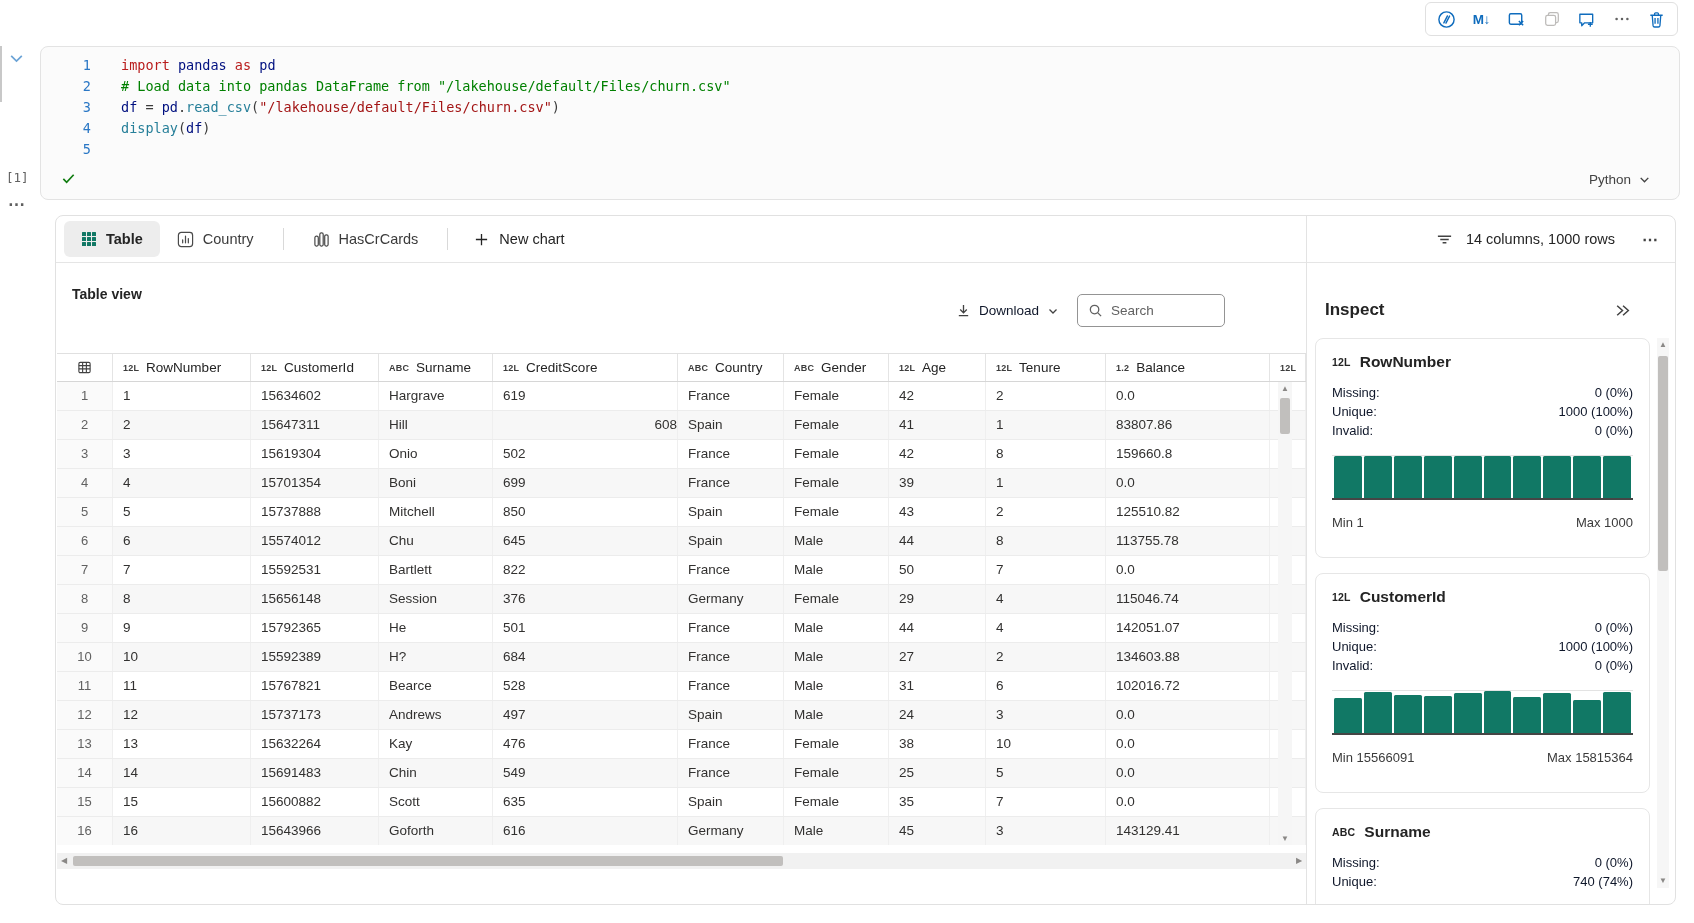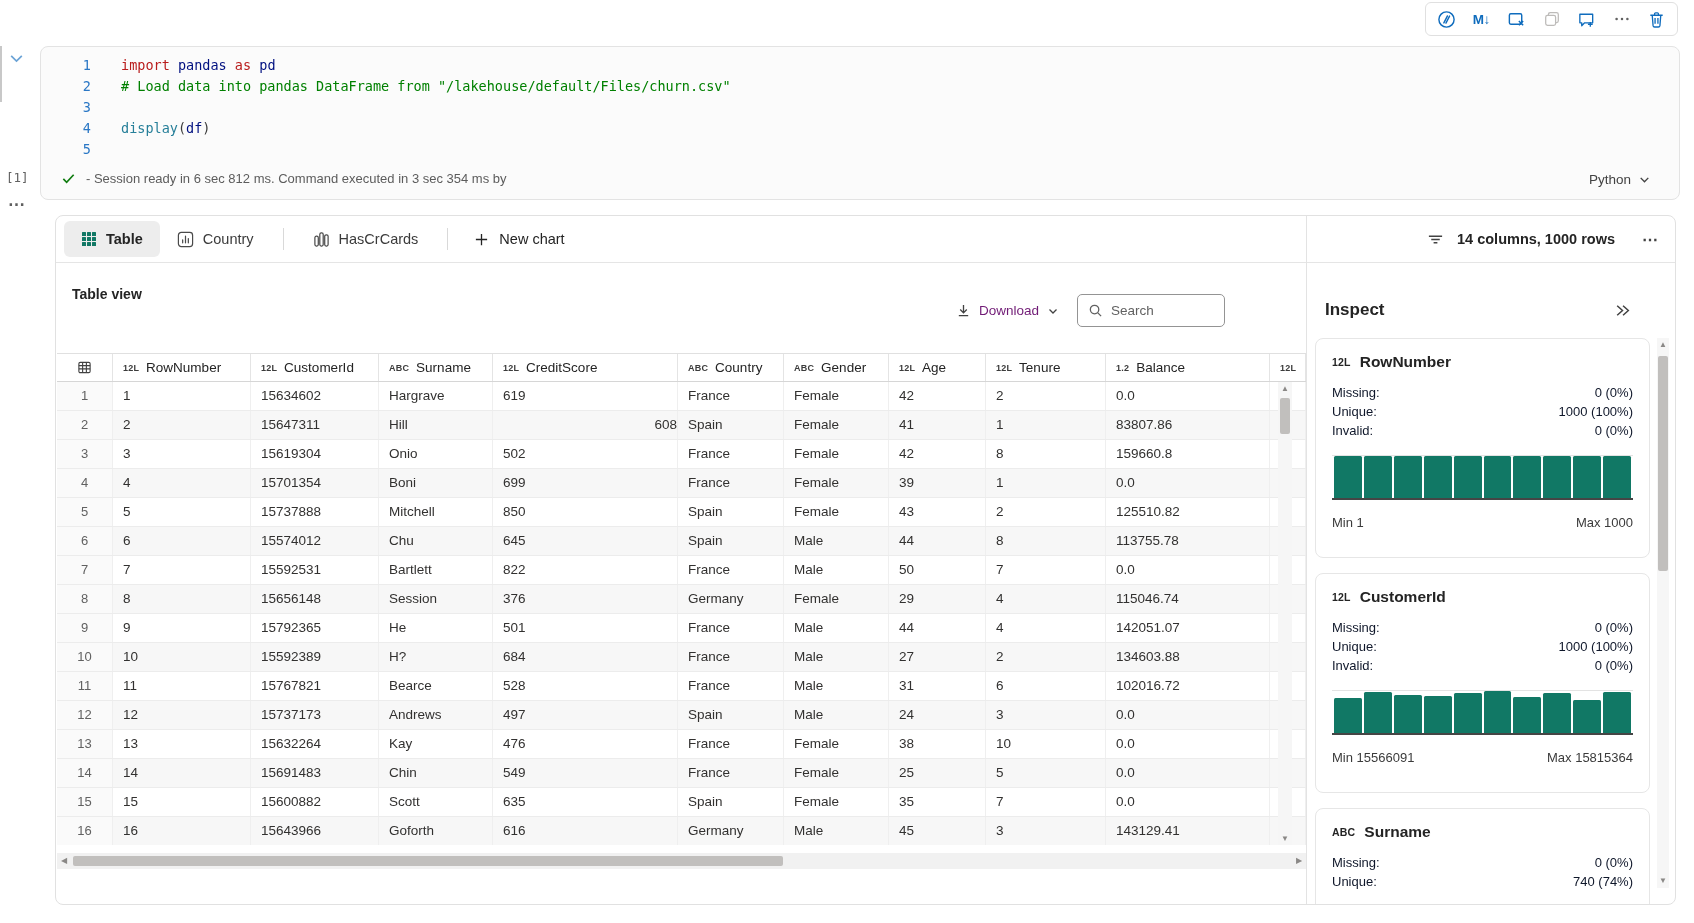--- a/index.html
+++ b/index.html
@@ -36,27 +36,27 @@
     border:1px solid #e1e1e1; border-radius:8px; overflow:hidden; }
   .tabbar { position:absolute; left:0; top:0; right:0; height:47px; border-bottom:1px solid #e5e5e5;
     display:flex; align-items:center; padding:0 16px 0 8px; }
   .otab { display:flex; align-items:center; gap:9px; height:36px; padding:0 17px; border-radius:6px;
     font-size:14.5px; color:#3b3b3b; cursor:pointer; }
   .otab.selected { background:#ededed; font-weight:600; color:#242424; }
   .tab-divider { width:1px; height:22px; background:#d9d9d9; margin:0 12px; }
   .newchart { display:flex; align-items:center; gap:10px; height:36px; padding:0 14px; font-size:14.5px; color:#242424; cursor:pointer; }
   .tab-spacer { flex:1; }
   .summary-cluster { display:flex; align-items:center; gap:13px; }
-  .summary-text { font-size:14.5px; font-weight:700; color:#242424; }
+  .summary-text { font-size:14.5px; font-weight:400; color:#242424; }
   .more-dots { font-size:16px; font-weight:700; color:#424242; letter-spacing:1px; margin-left:14px; cursor:pointer; border:none; background:none; }
 
   
   .view-title { position:absolute; left:16px; top:70px; font-size:14px; font-weight:600; color:#242424; }
   .header-tools { position:absolute; top:78px; left:900px; display:flex; align-items:center; gap:18px; }
-  .download-btn { display:flex; align-items:center; gap:8px; font-size:13.5px; color:#701a75; border:none; background:none; cursor:pointer; }
+  .download-btn { display:flex; align-items:center; gap:8px; font-size:13.5px; color:#0f172a; border:none; background:none; cursor:pointer; }
   .search-box { display:flex; align-items:center; gap:8px; width:148px; height:33px; border:1px solid #949494;
     border-radius:5px; padding:0 10px; background:#fff; }
   .search-box input { border:none; outline:none; width:100px; font-size:13.5px; font-family:"Liberation Sans",sans-serif; color:#242424; background:transparent; }
   .search-box input::placeholder { color:#616161; }
 
   
   .grid { position:absolute; left:1px; top:137px; width:1249px; height:492px; border-top:1px solid #e0e0e0; overflow:hidden; }
   .ghead { display:flex; height:28px; background:#fff; border-bottom:1px solid #d6d6d6; }
   .gth { flex:none; display:flex; align-items:center; gap:7px; padding-left:10px; border-right:1px solid #e4e4e4;
     font-size:13.5px; color:#242424; overflow:hidden; white-space:nowrap; cursor:pointer; }
@@ -166,37 +166,37 @@
         <div class="code-line">
           <span class="ln">1</span>
           <span class="ct"><span class="tok-kw">import</span><span class="tok-plain"> </span><span class="tok-mod">pandas</span><span class="tok-plain"> </span><span class="tok-kw">as</span><span class="tok-plain"> </span><span class="tok-mod">pd</span></span>
         </div>
         <div class="code-line">
           <span class="ln">2</span>
           <span class="ct"><span class="tok-comment"># Load data into pandas DataFrame from "/lakehouse/default/Files/churn.csv"</span></span>
         </div>
         <div class="code-line">
           <span class="ln">3</span>
+          <span class="ct"><span class="tok-var">df</span><span class="tok-plain"> = </span><span class="tok-var">pd</span><span class="tok-plain">.</span><span class="tok-fn">read_csv</span><span class="tok-plain">(</span><span class="tok-str">"/lakehouse/default/Files/churn.csv"</span><span class="tok-plain">)</span></span>
         </div>
         <div class="code-line">
           <span class="ln">4</span>
           <span class="ct"><span class="tok-fn">display</span><span class="tok-plain">(</span><span class="tok-var">df</span><span class="tok-plain">)</span></span>
         </div>
         <div class="code-line">
           <span class="ln">5</span>
           <span class="ct"></span>
         </div>
       </div>
     <div class="status-row">
       <span class="status-check">
         <svg width="15" height="15" viewBox="0 0 16 16" fill="none" stroke="#107c10" stroke-width="1.8">
             <path d="M2.5 8.5 L6 12 L13.5 4"></path>
           </svg>
       </span>
-      <span class="status-text">- Session ready in 6 sec 812 ms. Command executed in 3 sec 354 ms by</span>
     </div>
     <div class="lang-select">
       <span>Python</span>
       <svg width="13" height="13" viewBox="0 0 12 12" fill="none" stroke="#424242" stroke-width="1.3">
           <path d="M2.5 4.5 L6 8 L9.5 4.5"></path>
         </svg>
     </div>
   </div>
   <div class="exec-count">[1]</div>
   <div class="cell-more">⋯</div>

